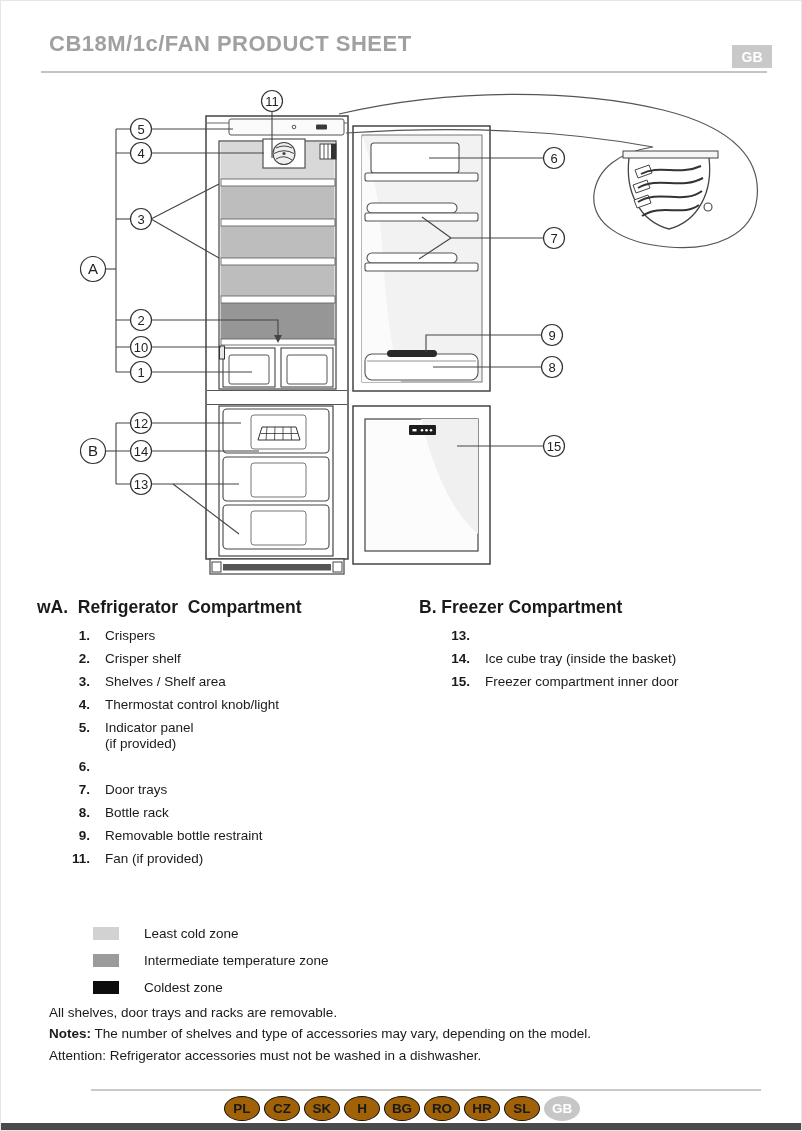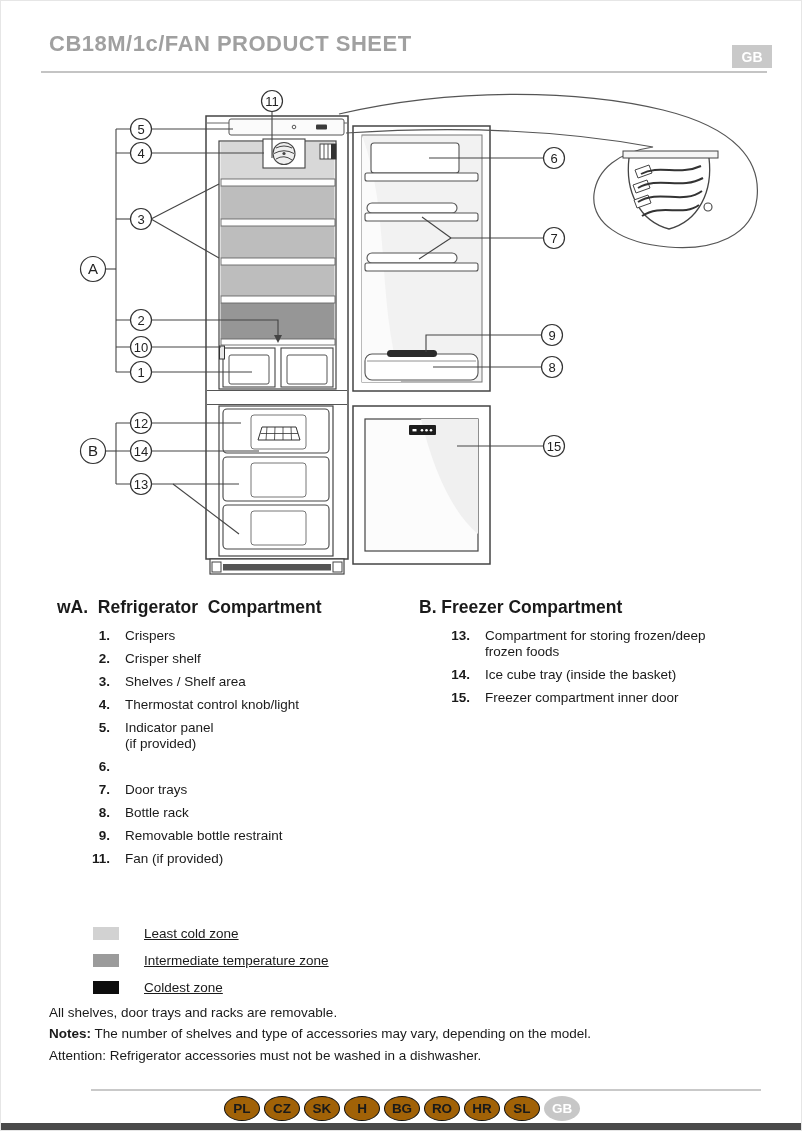--- a/index.html
+++ b/index.html
@@ -12,30 +12,30 @@
   .title{position:absolute;left:48px;top:30px;font-size:22px;font-weight:bold;
     color:#a0a0a0;letter-spacing:0.5px;margin:0;}
   .gb-badge{position:absolute;left:731px;top:44px;width:40px;height:23px;
     background:#c9c9c9;color:#fff;font-weight:bold;font-size:14px;
     display:flex;align-items:center;justify-content:center;}
   .hr-top{position:absolute;left:40px;top:70px;width:726px;height:2px;background:#c4c4c4;}
   
   .diagram{position:absolute;left:0;top:85px;}
   
   .sec{position:absolute;}
-  .sec-a{left:56px;top:596px;width:362px;}
+  .sec-a{left:36px;top:596px;width:362px;}
   .sec-b{left:418px;top:596px;width:350px;}
   .sec-h{font-size:17.5px;font-weight:bold;margin:0 0 10px 0;white-space:pre-wrap;}
   .li{display:flex;margin-bottom:7px;font-size:13.5px;line-height:16px;}
   .num{width:68px;min-width:68px;text-align:right;font-weight:bold;padding-right:15px;box-sizing:border-box;}
   .sec-b .num{width:66px;min-width:66px;}
   .txt{flex:1;}
   .l2{display:block;}
   
-  .legend{position:absolute;left:92px;top:919px;text-decoration:underline;}
+  .legend{position:absolute;left:92px;top:919px;}
   .leg-row{display:flex;align-items:center;height:27px;}
   .swatch{width:26px;height:13px;margin-right:25px;}
   .leg-label{font-size:13.5px;}
   
   .notes{position:absolute;left:48px;top:1001px;width:716px;font-size:13.5px;line-height:21px;}
   .bold{font-weight:bold;}
   .attention{margin-top:1px;font-weight:normal;}
   
   .hr-bottom{position:absolute;left:90px;top:1088px;width:670px;height:2px;background:#c9c9c9;}
   .langs{position:absolute;left:0;top:1095px;width:802px;display:flex;justify-content:center;gap:4px;}
@@ -334,21 +334,20 @@
     <div class="li">
         <span class="num">11.</span>
         <span class="txt"><span>Fan (if provided)</span><span class="l2"></span></span>
       </div>
   </div>
 
   <div class="sec sec-b">
     <h2 class="sec-h">B. Freezer Compartment</h2>
     <div class="li">
         <span class="num">13.</span>
-        <span class="txt"><span>Compartment for storing frozen/deep</span><span class="l2">frozen foods</span></span>
       </div>
     <div class="li">
         <span class="num">14.</span>
         <span class="txt"><span>Ice cube tray (inside the basket)</span><span class="l2"></span></span>
       </div>
     <div class="li">
         <span class="num">15.</span>
         <span class="txt"><span>Freezer compartment inner door</span><span class="l2"></span></span>
       </div>
   </div>

